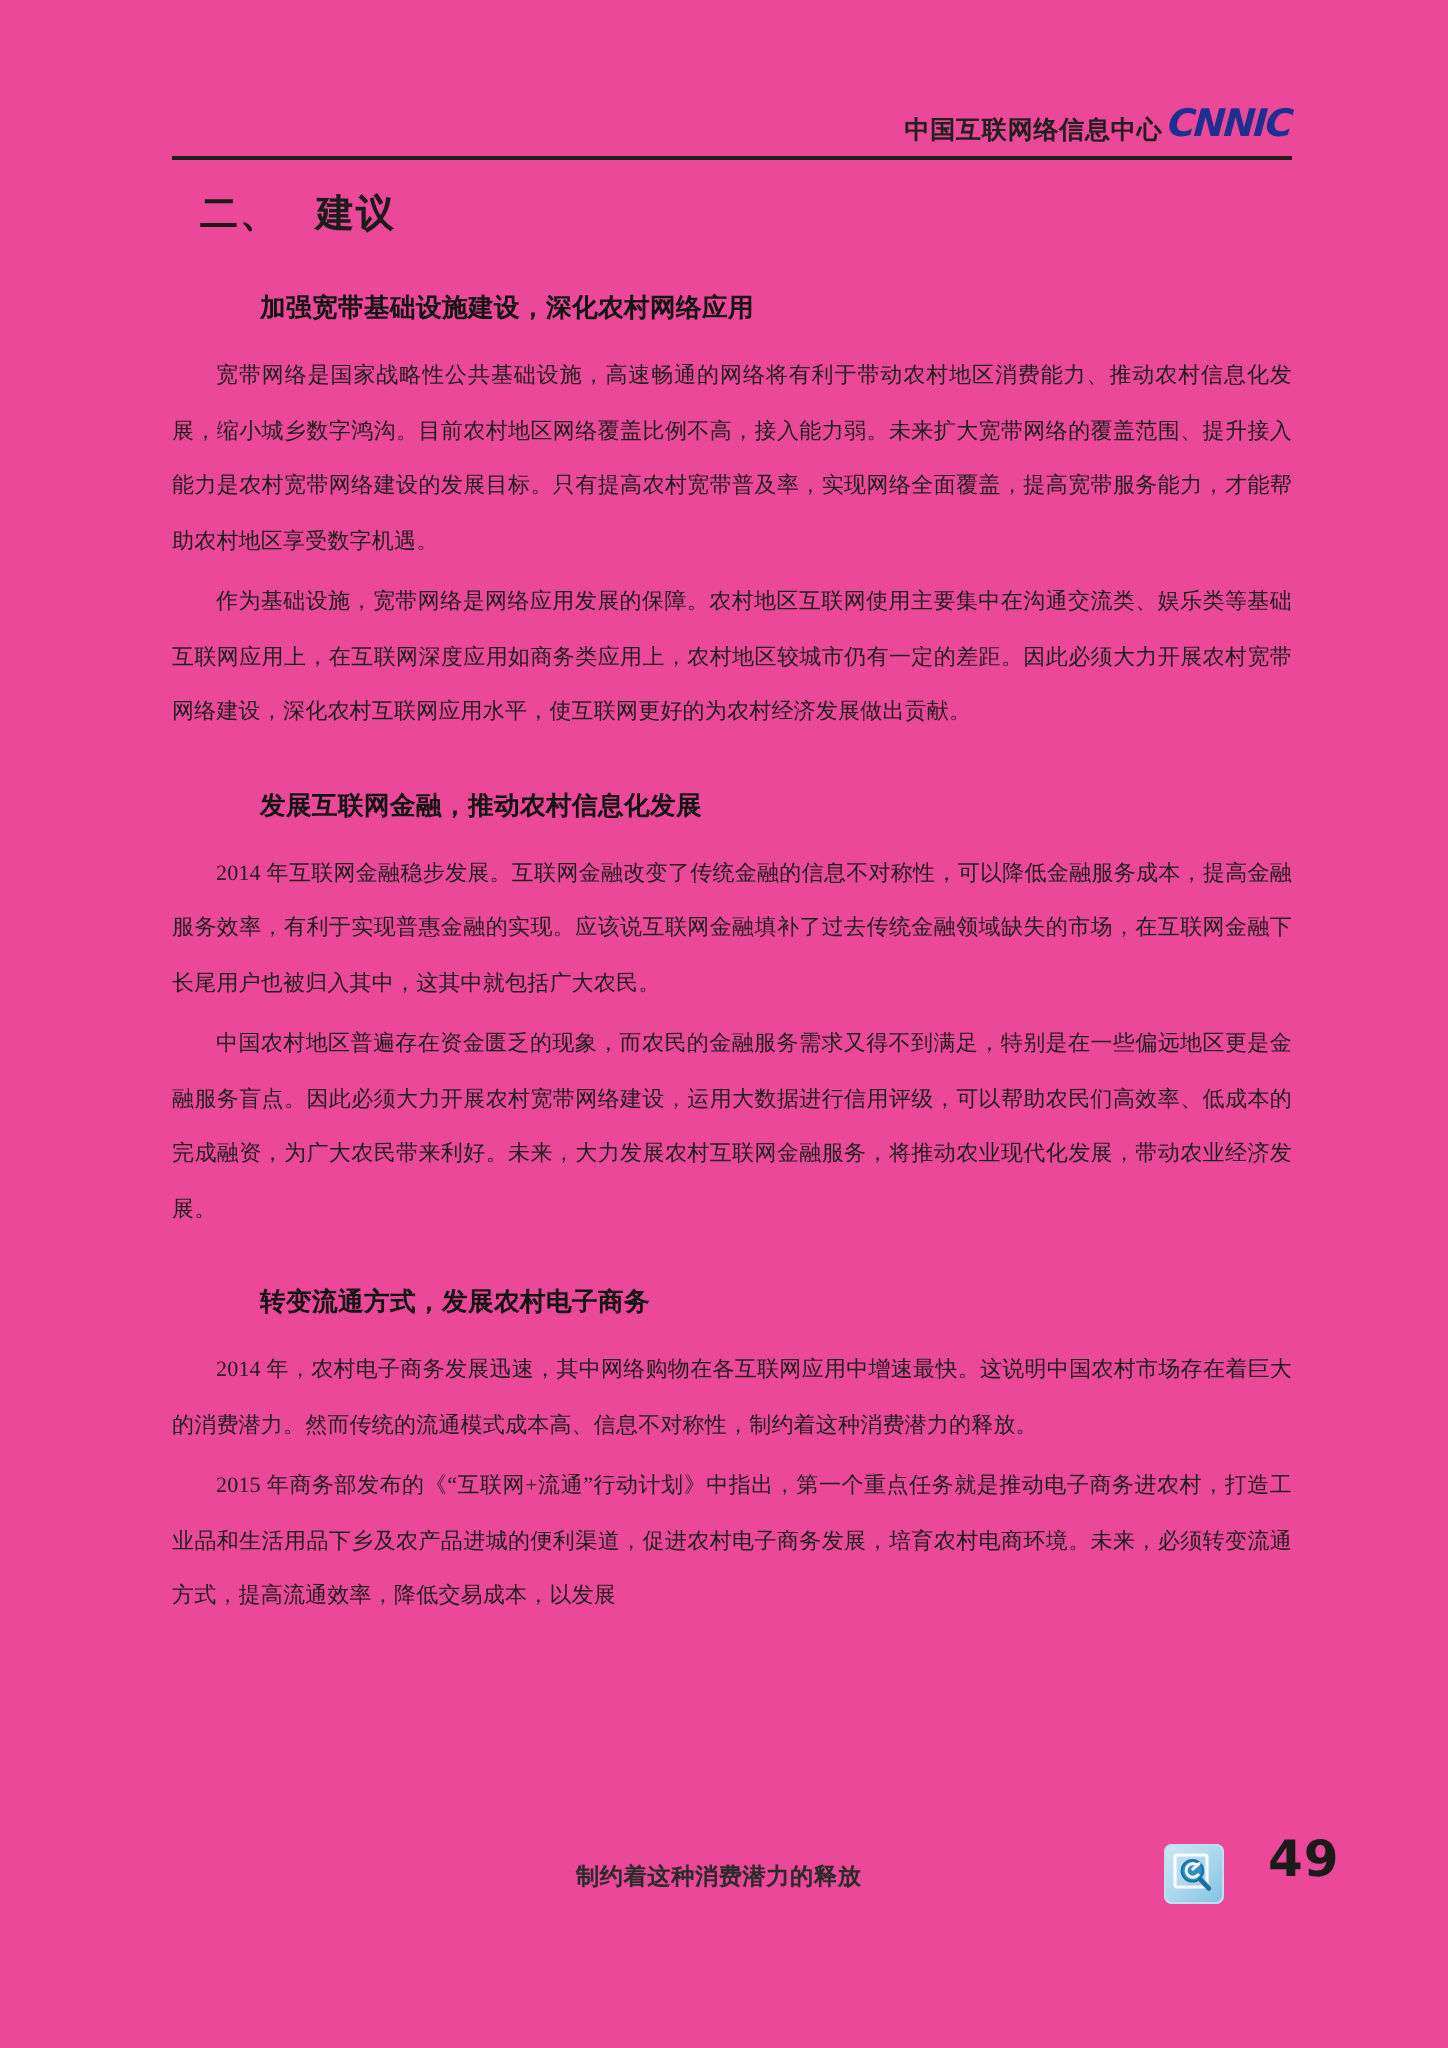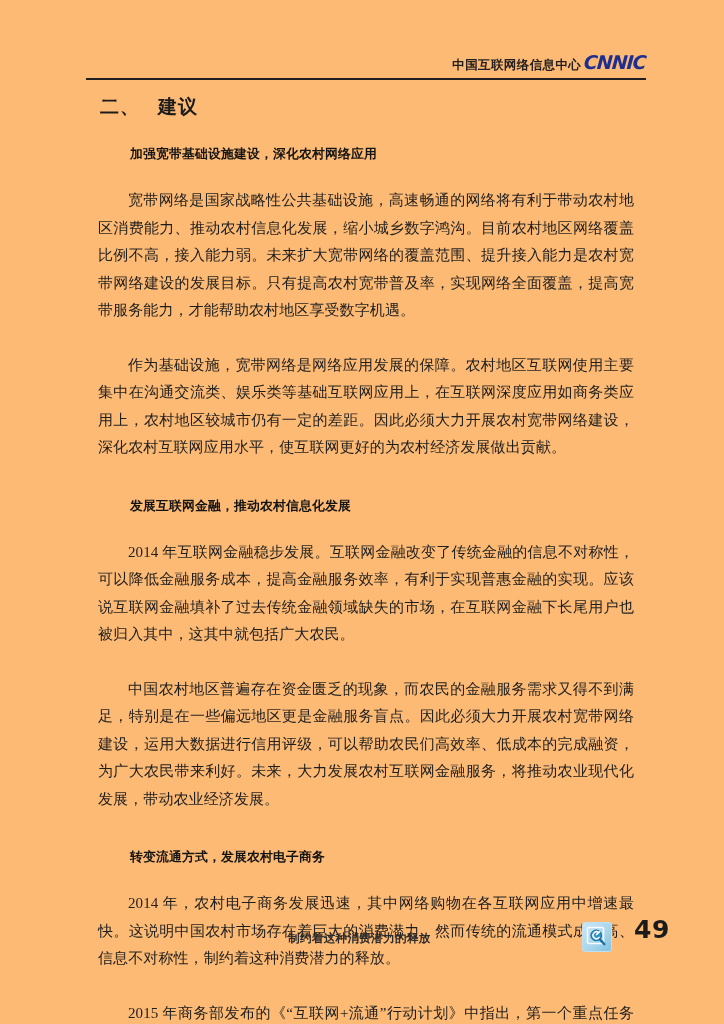--- a/index.html
+++ b/index.html
@@ -13,21 +13,21 @@
     overflow: hidden;
     font-family: "Liberation Serif", "DejaVu Serif", serif;
     color: #1b1b1b;
     position: relative;
   }
   .page {
     position: absolute;
     top: 0; left: 0;
     width: 724px;
     height: 1024px;
-    background: #fdba74;
+    background: #ec4899;
     box-sizing: border-box;
   }
 
   
   .header {
     position: absolute;
     top: 46px;
     left: 86px;
     width: 560px;
     height: 34px;
@@ -92,24 +92,24 @@
     font-family: "DejaVu Sans", "Liberation Sans", sans-serif;
     font-size: 12.8px;
     font-weight: 700;
     color: #141414;
     margin: 0 0 0 44px;
     letter-spacing: 0.2px;
   }
 
   p.body-text {
     font-family: "Liberation Serif", "DejaVu Serif", serif;
-    font-size: 15px;
+    font-size: 11px;
     line-height: 27.5px;
     color: #1e1e1e;
-    margin: 12px;
+    margin: 0;
     text-align: justify;
     text-justify: inter-character;
     text-indent: 2em;
     letter-spacing: 0.1px;
   }
 
   .gap-title-to-sub   { height: 26px; }
   .gap-sub-to-para    { height: 12px; }
   .gap-para-to-para   { height: 3px; }
   .gap-para-to-sub    { height: 24px; }

